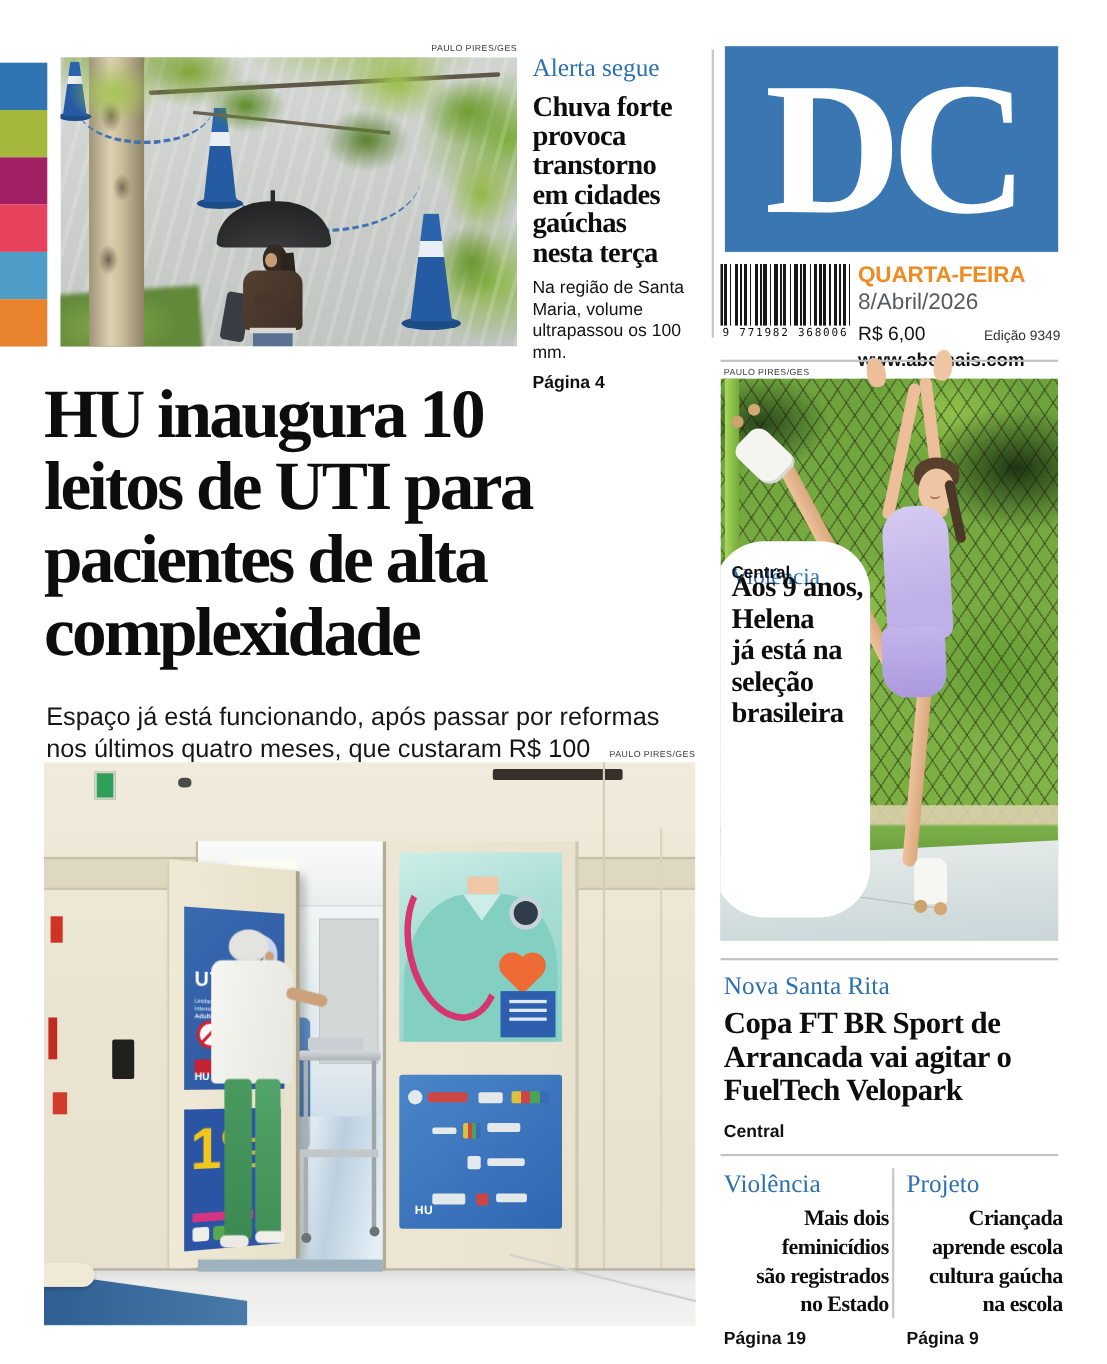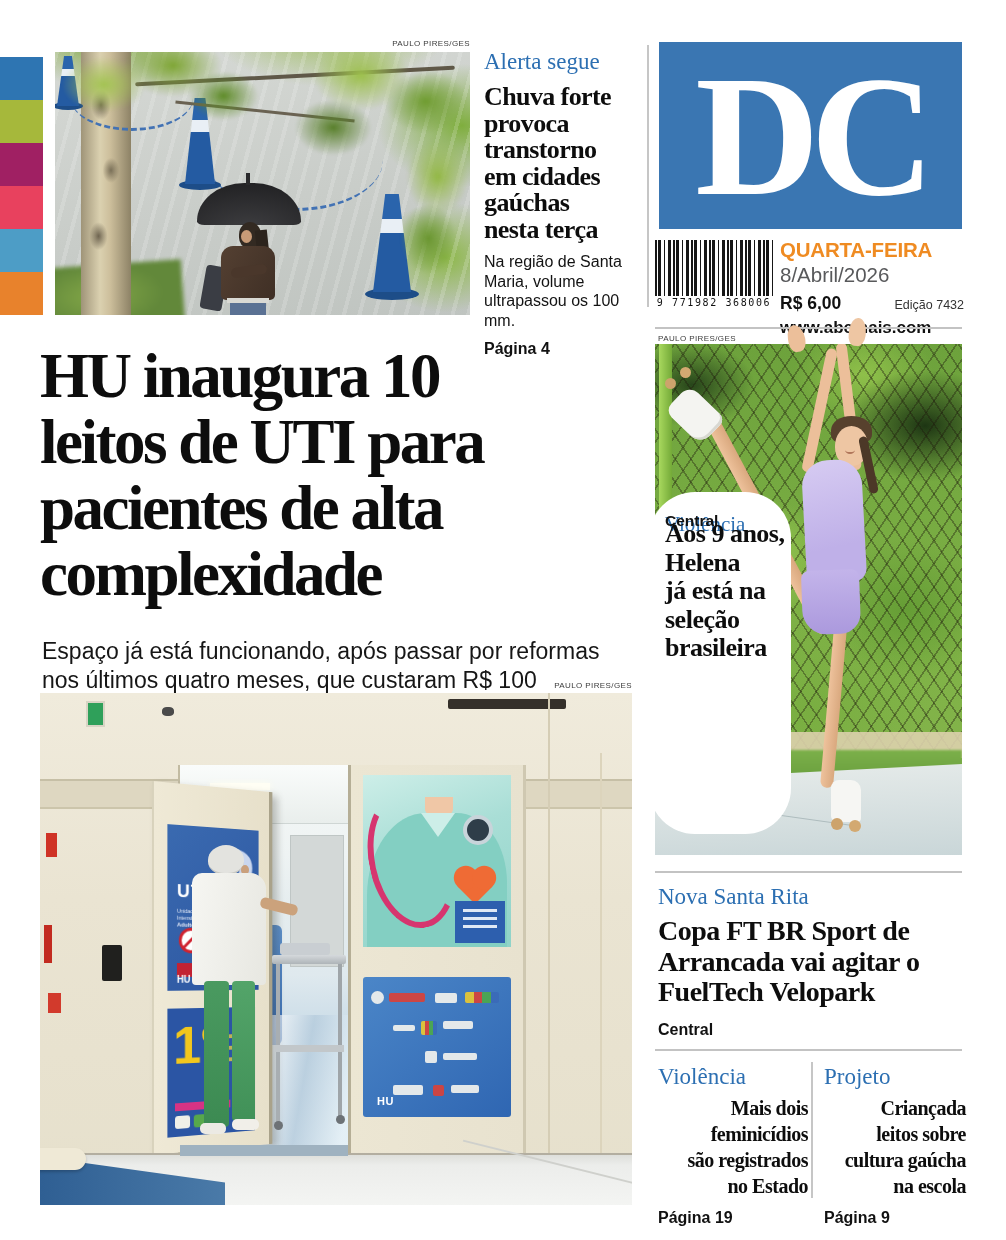--- a/index.html
+++ b/index.html
@@ -21,21 +21,21 @@
   
   .dc-box{left:659px;top:42px;width:303px;height:187px;background:#3a76b2;display:flex;align-items:center;justify-content:center;}
   .dc-box span{color:#fff;font-weight:bold;font-size:172px;line-height:160px;letter-spacing:-9px;font-family:Liberation Serif, serif;}
   .barcode{left:655px;top:240px;width:118px;}
   .barcode .bars{height:56px;background:repeating-linear-gradient(90deg,#161616 0 2px,#fff 2px 3px,#161616 3px 6px,#fff 6px 9px,#161616 9px 10px,#fff 10px 13px,#161616 13px 16px,#fff 16px 18px);}
   .barcode .digits{margin-top:1px;font-family:"DejaVu Sans Mono",monospace;font-size:10px;letter-spacing:1.6px;color:#111;text-align:center;white-space:nowrap;}
   .dateblock{left:780px;top:238px;width:184px;}
   .weekday{font-size:20.5px;font-weight:bold;color:#ef8b22;letter-spacing:-.2px;}
   .pubdate{font-size:20.5px;color:#58595b;margin-top:1px;}
   .pricerow{margin-top:6px;display:flex;justify-content:space-between;align-items:baseline;}
-  .price{font-size:17.5px;font-weight:bold;}
+  .price{font-size:17.5px;font-weight:normal;}
   .edition{font-size:12.5px;color:#333;}
   .site{font-size:17px;font-weight:bold;margin-top:4px;}
 
   
   .alert-col{left:484px;top:49px;width:164px;}
   .alert-col .hl{margin-top:9px;font-size:26px;line-height:26.5px;letter-spacing:-.6px;}
   .alert-col .summary{margin-top:9px;font-size:16px;line-height:19.5px;color:#131313;}
   .alert-col .pageref{font-size:16px;margin-top:10px;}
 
   
@@ -291,21 +291,21 @@
   </div>
   <div class="abs barcode">
     <div class="bars"></div>
     <div class="digits">9 771982 368006</div>
   </div>
   <div class="abs dateblock">
     <div class="weekday" style="color: rgb(239, 139, 34);">QUARTA-FEIRA</div>
     <div class="pubdate">8/Abril/2026</div>
     <div class="pricerow">
       <span class="price">R$ 6,00</span>
-      <span class="edition">Edição 7432</span>
+      <span class="edition">Edição 9349</span>
     </div>
     <div class="site">www.abcmais.com</div>
   </div>
 
   <div class="divider-h" style="left:655px;top:327px;width:307px;"></div>
 
   <div class="abs hl lead-hl">
     <span>HU inaugura 10</span>
     <span>leitos de UTI para</span>
     <span>pacientes de alta</span>
@@ -471,20 +471,20 @@
       <span>são registrados</span>
       <span>no Estado</span>
     </div>
     <div class="pageref">Página 19</div>
   </div>
 
   <div class="abs brief brief-col2">
     <div class="kicker">Projeto</div>
     <div class="hl">
       <span>Criançada</span>
-      <span>leitos sobre</span>
+      <span>aprende escola</span>
       <span>cultura gaúcha</span>
       <span>na escola</span>
     </div>
     <div class="pageref">Página 9</div>
   </div>
 
 </div>
 
 </body></html>

